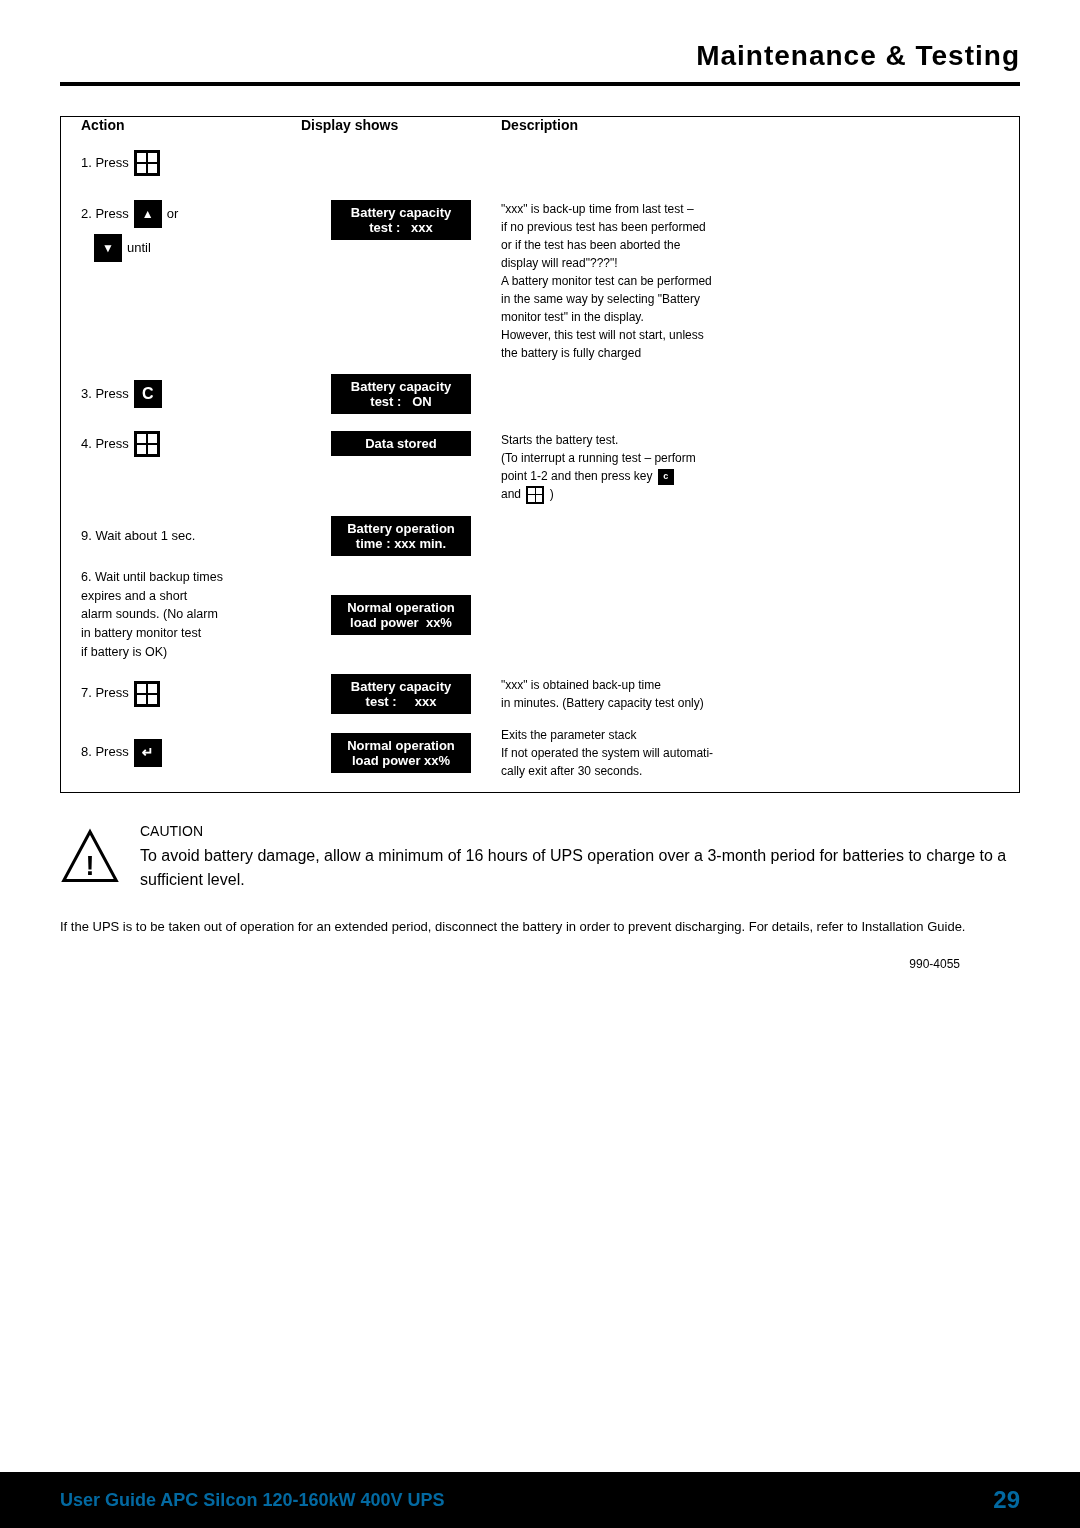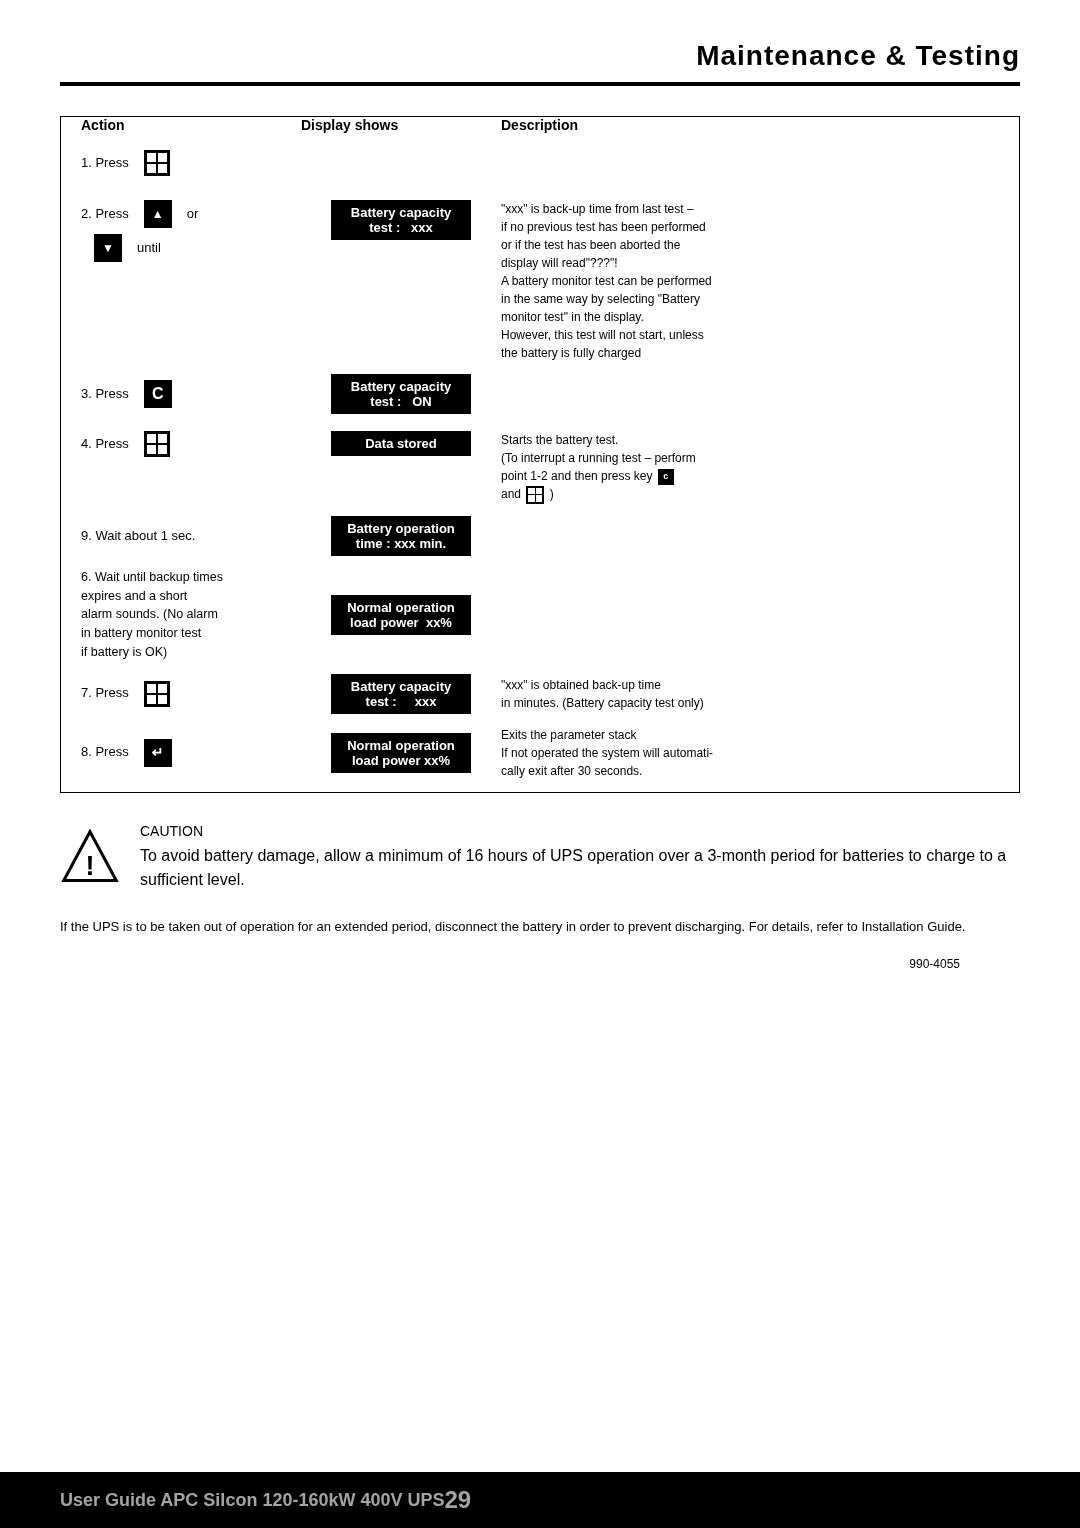--- a/index.html
+++ b/index.html
@@ -192,24 +192,24 @@
       margin-bottom: 20px;
     }
 
     
     .page-footer {
       position: absolute;
       bottom: 0;
       left: 0;
       right: 0;
       background: #000;
-      color: #a3a3a3;
+      color: #0369a1;
       display: flex;
       align-items: center;
-      justify-content: flex-start;
+      justify-content: space-between;
       padding: 12px 60px;
       height: 56px;
     }
     .footer-title {
       font-size: 18px;
       font-weight: bold;
     }
     .footer-page {
       font-size: 24px;
       font-weight: bold;
@@ -225,21 +225,21 @@
 
     
     .or-text {
       font-size: 13px;
     }
 
     .action-with-icons {
       display: flex;
       align-items: center;
       flex-wrap: wrap;
-      gap: 12px;
+      gap: 2px;
       font-size: 13px;
     }
   </style>
 </head>
 <body>
 
 <div class="page-title">Maintenance &amp; Testing</div>
 <div class="title-rule"></div>
 
 <div class="content">

